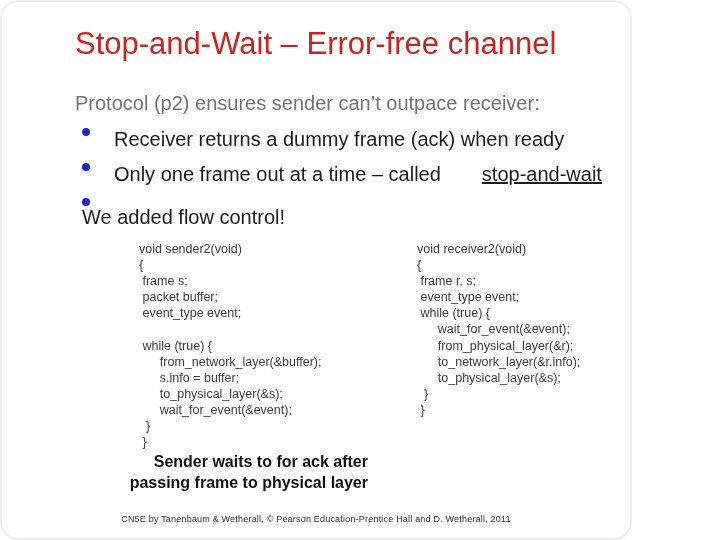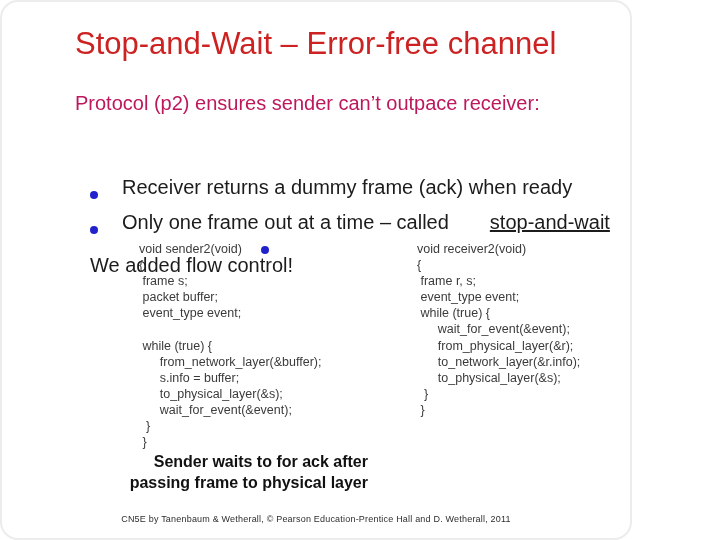--- a/index.html
+++ b/index.html
@@ -25,32 +25,31 @@
     font-weight: 400;
     color: var(--title-red, #cc2222);
     white-space: nowrap;
     letter-spacing: 0px;
   }
   .intro {
     position: absolute;
     left: 75px;
     top: 92px;
     font-size: 20px;
-    color: #be185d;
+    color: #737373;
     white-space: nowrap;
   }
   .bullet-row {
     position: absolute;
-    left: 90px;
+    left: 82px;
     display: flex;
-    align-items: flex-end;
+    align-items: flex-start;
     font-size: 20px;
     color: #1c1c1c;
     white-space: nowrap;
-    margin-top: 48px;
   }
   .bullet-row .dot {
     width: 8px;
     height: 8px;
     border-radius: 50%;
     background: var(--bullet-blue, #2222cc);
     margin-right: 24px;
     flex: 0 0 auto;
   }
   .bullet-row .u {

